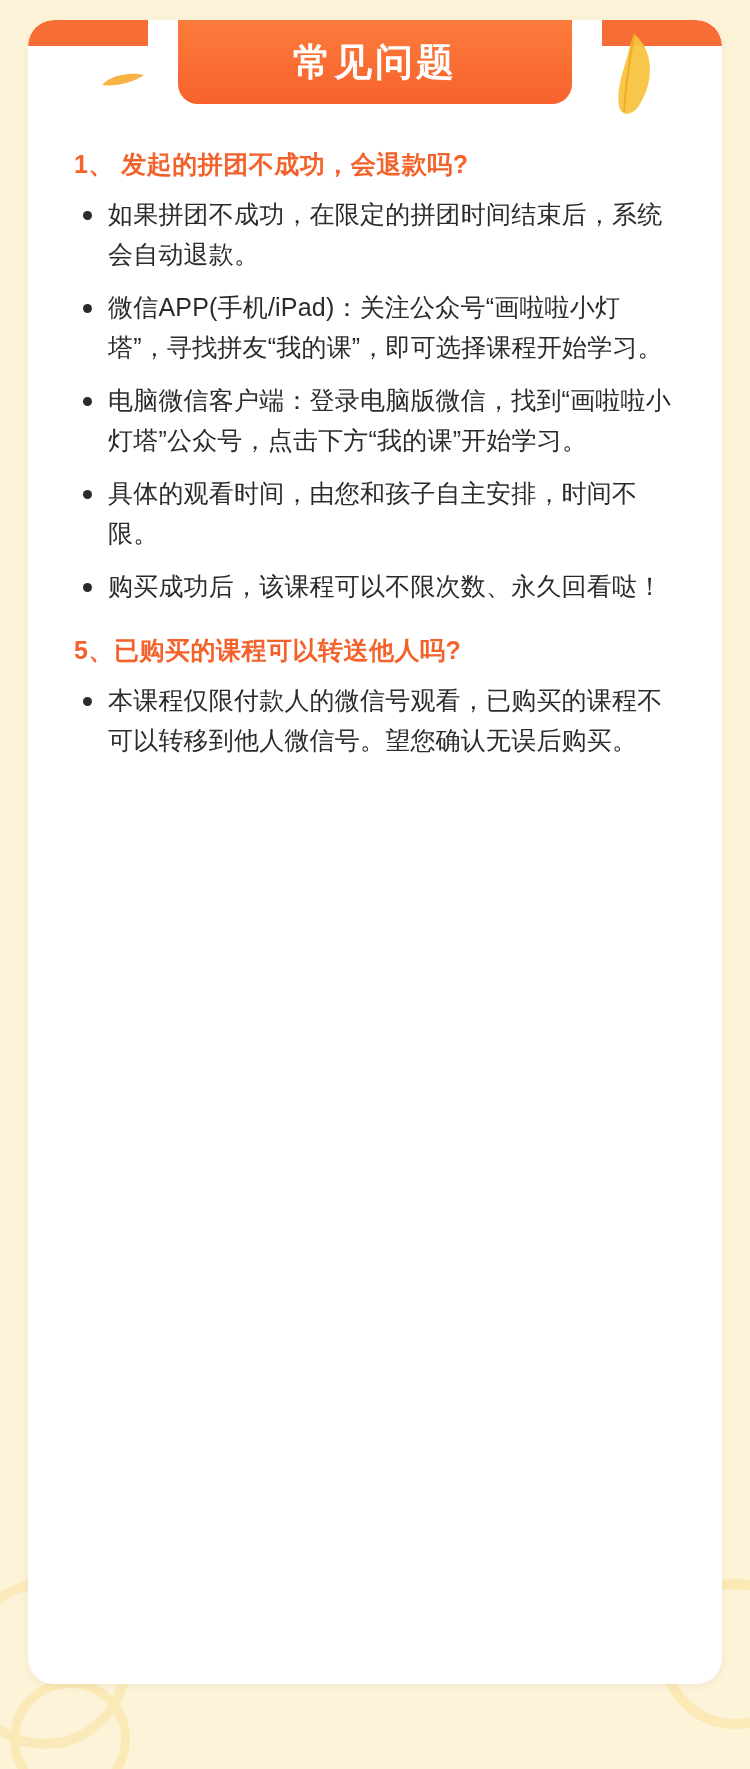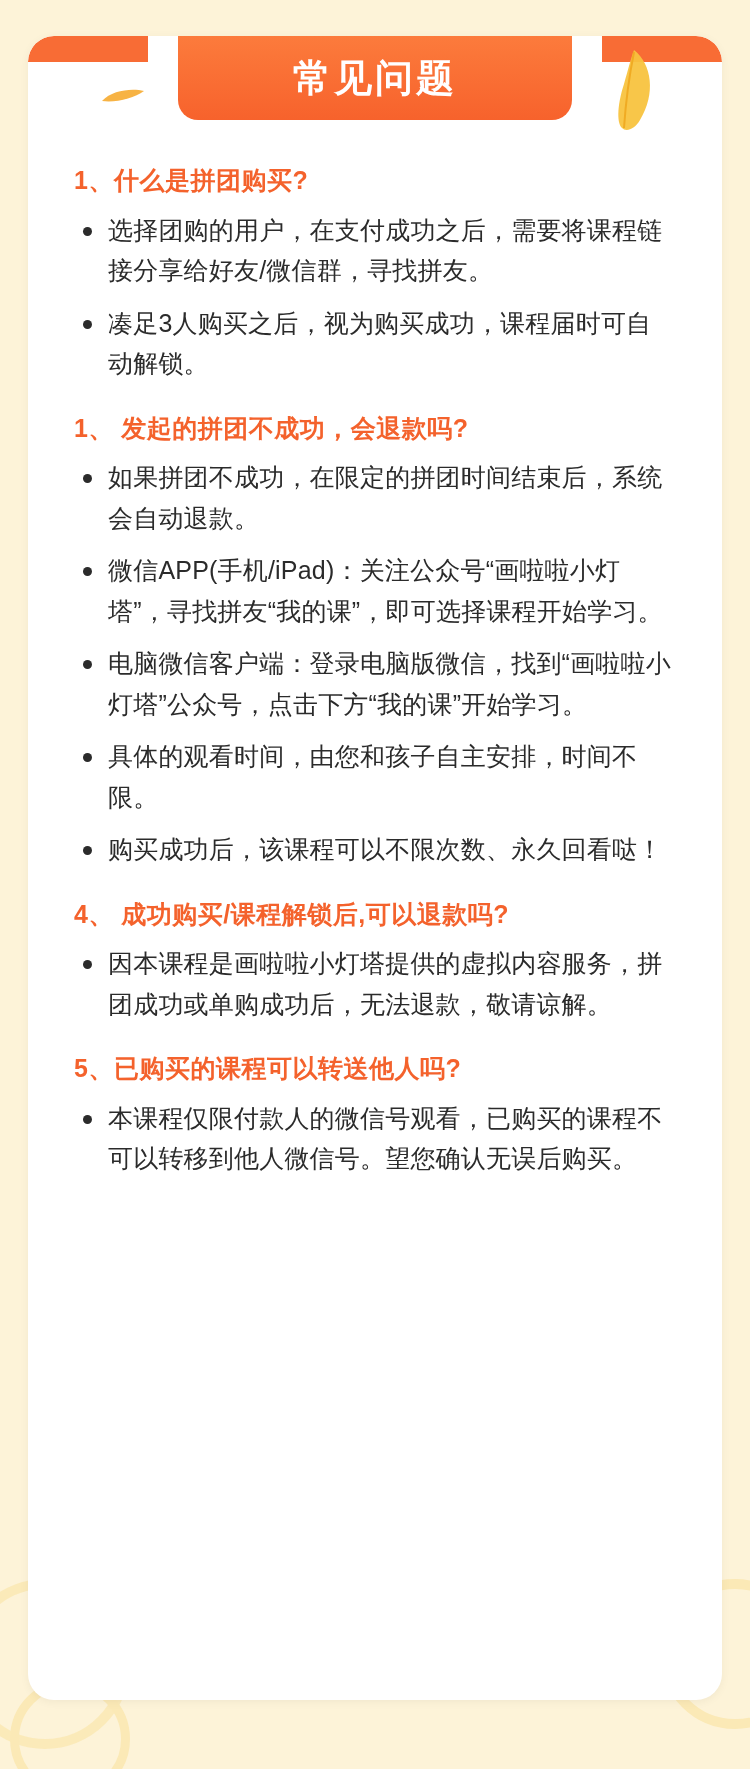--- a/index.html
+++ b/index.html
@@ -39,21 +39,21 @@
     bottom: 40px;
     width: 150px;
     height: 150px;
     border: 10px solid #fbe9b6;
     border-radius: 50%;
   }
 
   .card {
     position: absolute;
     left: 28px;
-    top: 36px;
+    top: 20px;
     width: 694px;
     height: 1664px;
     background: #ffffff;
     border-radius: 26px;
     box-shadow: 0 2px 10px rgba(0,0,0,.05);
     overflow: hidden;
   }
 
   
   .corner-left {
@@ -178,50 +178,37 @@
     <path d="M2 13 C12 2, 32 0, 44 3 C34 10, 16 15, 2 13 Z" fill="#f6a623" opacity="0.85"></path>
   </svg>
 
   <svg class="feather-right" viewBox="0 0 60 86">
     <path d="M34 2 C52 16, 56 46, 40 72 C34 82, 26 84, 22 80 C16 74, 18 54, 24 36 C28 22, 31 10, 34 2 Z" fill="#f8c33f" opacity="0.95"></path>
     <path d="M34 4 C30 24, 26 50, 24 80" stroke="#f0ab23" stroke-width="2" fill="none"></path>
   </svg>
 
   <div class="content">
 
-    <div class="qa-block">
-      <div class="q-heading">1、什么是拼团购买?</div>
-      <ul class="answers">
-        <li><span>选择团购的用户，在支付成功之后，需要将课程链接分享给好友/微信群，寻找拼友。</span></li>
-        <li><span>凑足3人购买之后，视为购买成功，课程届时可自动解锁。</span></li>
-      </ul>
-    </div>
 
     <div class="qa-block">
       <div class="q-heading">1、 发起的拼团不成功，会退款吗?</div>
       <ul class="answers">
         <li><span>如果拼团不成功，在限定的拼团时间结束后，系统会自动退款。</span></li>
       </ul>
     </div>
 
     <div class="qa-block">
       <ul class="answers">
         <li><span class="lead">微信APP(手机/iPad)：</span><span>关注公众号“画啦啦小灯塔”，寻找拼友“我的课”，即可选择课程开始学习。</span></li>
         <li><span class="lead">电脑微信客户端：</span><span>登录电脑版微信，找到“画啦啦小灯塔”公众号，点击下方“我的课”开始学习。</span></li>
         <li><span>具体的观看时间，由您和孩子自主安排，时间不限。</span></li>
         <li><span>购买成功后，该课程可以不限次数、永久回看哒！</span></li>
       </ul>
     </div>
 
-    <div class="qa-block">
-      <div class="q-heading">4、 成功购买/课程解锁后,可以退款吗?</div>
-      <ul class="answers">
-        <li><span>因本课程是画啦啦小灯塔提供的虚拟内容服务，拼团成功或单购成功后，无法退款，敬请谅解。</span></li>
-      </ul>
-    </div>
 
     <div class="qa-block">
       <div class="q-heading">5、已购买的课程可以转送他人吗?</div>
       <ul class="answers">
         <li><span>本课程仅限付款人的微信号观看，已购买的课程不可以转移到他人微信号。望您确认无误后购买。</span></li>
       </ul>
     </div>
 
   </div>
 </div>

